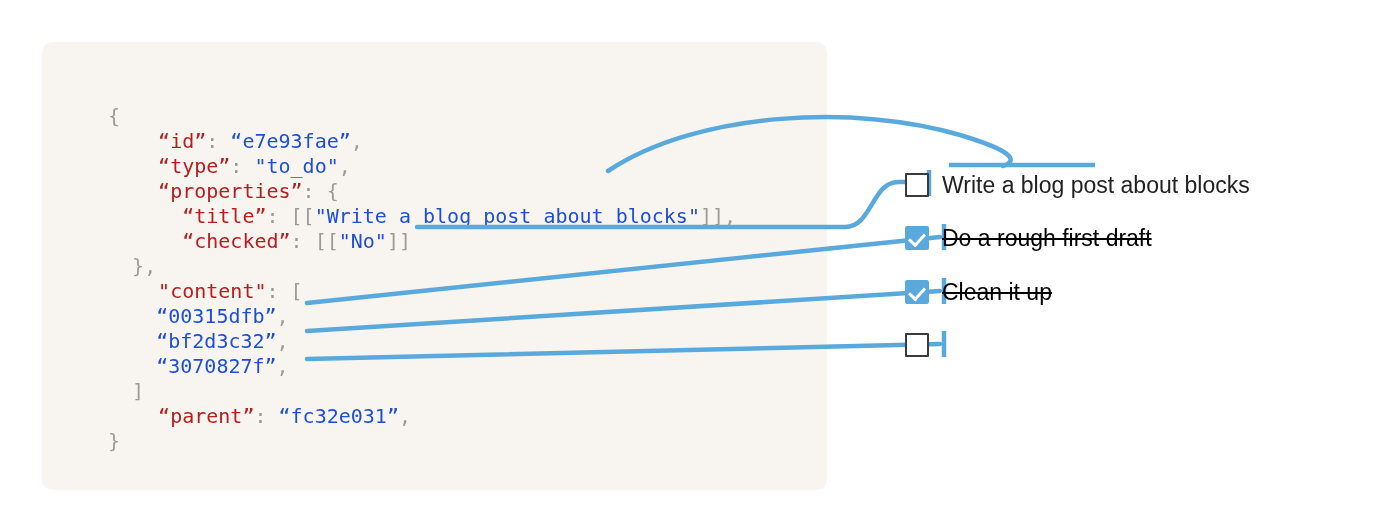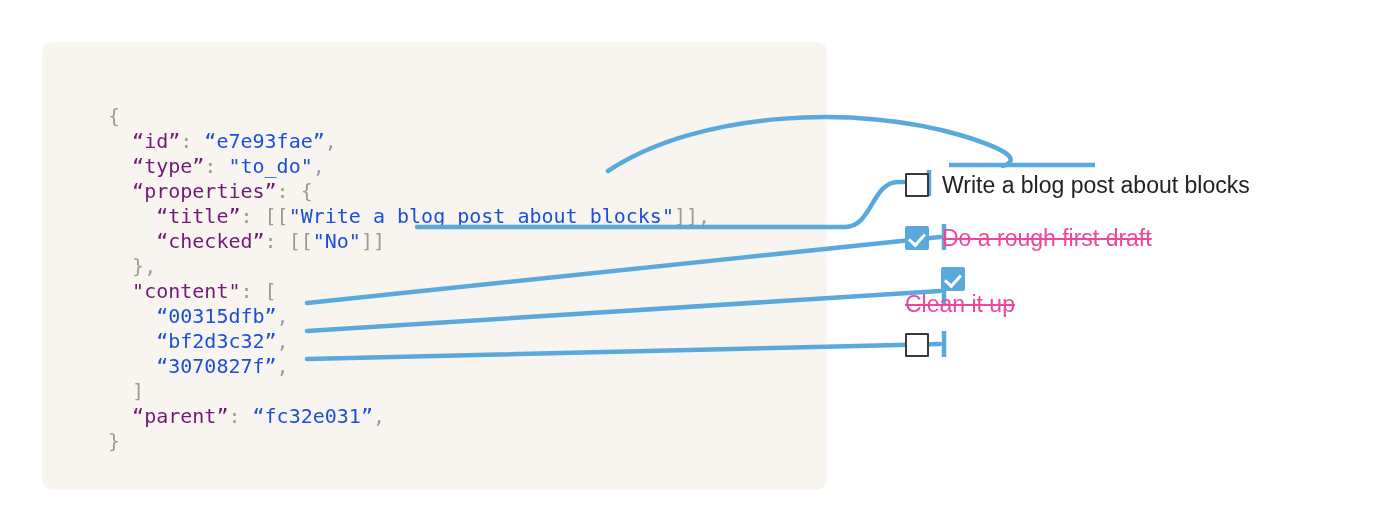--- a/index.html
+++ b/index.html
@@ -30,42 +30,41 @@
     position: absolute;
     left: 66px;
     top: 62px;
     font-family: "DejaVu Sans Mono", "Liberation Mono", monospace;
     font-size: 20px;
     line-height: 25px;
     white-space: pre;
     color: #9b9b96;
   }
   .code-line { display: block; height: 25px; }
-  .k   { color: #701a75; }       
+  .k   { color: #b91c1c; margin-left: 26px; }       
   .v   { color: #1d4ed8; }       
   .p   { color: #9b9b96; }       
 
   
   #todo-list {
     position: absolute;
     left: 905px;
     top: 160px;
     width: 470px;
   }
   .todo-row {
     position: absolute;
     left: 0;
     display: flex;
     align-items: center;
     height: 34px;
-    justify-content: center;
   }
   .todo-row[data-row="0"] { top: 8px;   }
   .todo-row[data-row="1"] { top: 61px;  }
-  .todo-row[data-row="2"] { top: 115px; flex-direction: column; }
+  .todo-row[data-row="2"] { top: 115px; }
   .todo-row[data-row="3"] { top: 168px; }
 
   .cb {
     width: 24px;
     height: 24px;
     box-sizing: border-box;
     flex: 0 0 auto;
     margin-right: 13px;
     position: relative;
   }
@@ -90,21 +89,21 @@
     border-width: 0 3px 3px 0;
     transform: rotate(42deg);
   }
   .todo-label {
     font-family: "Liberation Sans", sans-serif;
     font-size: 23px;
     color: #222222;
     white-space: nowrap;
   }
   .todo-label.done {
-    color: #ec4899;
+    color: #000000;
     text-decoration: line-through;
     text-decoration-thickness: 1.5px;
   }
 
   
   #connectors {
     position: absolute;
     left: 0; top: 0;
     width: 1400px; height: 532px;
     pointer-events: none;

